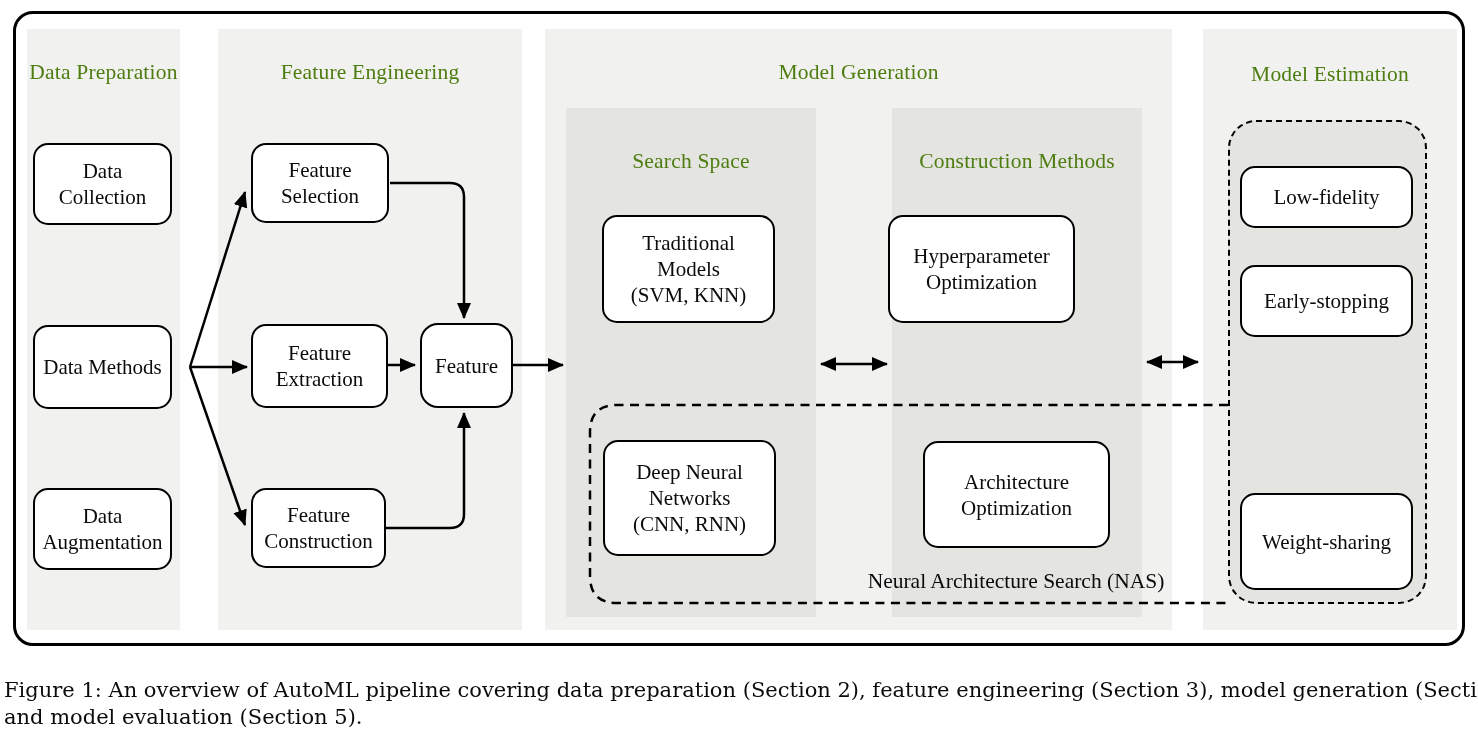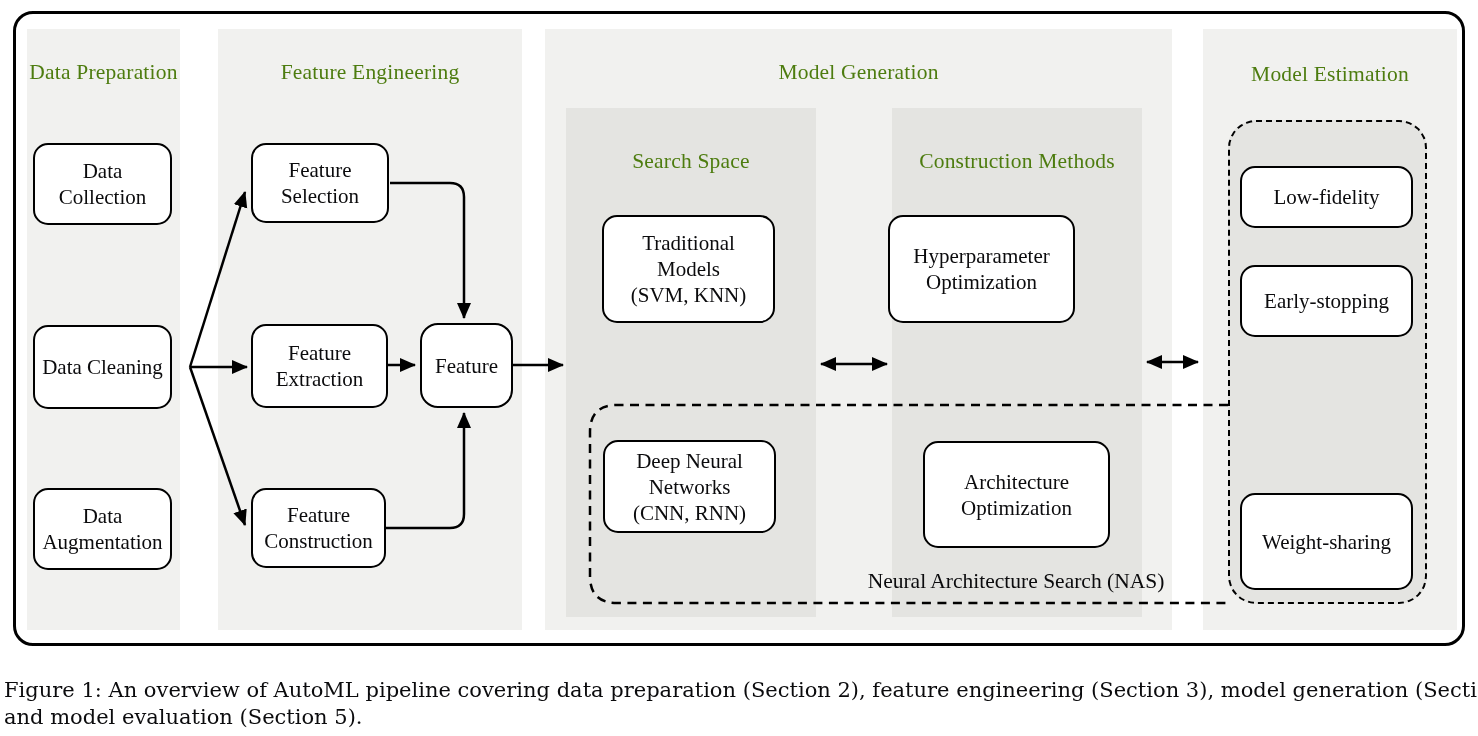--- a/index.html
+++ b/index.html
@@ -87,36 +87,36 @@
   <div class="ptitle" style="left:27px;  top:60px; width:153px">Data Preparation</div>
   <div class="ptitle" style="left:218px; top:60px; width:304px">Feature Engineering</div>
   <div class="ptitle" style="left:545px; top:60px; width:627px">Model Generation</div>
   <div class="ptitle" style="left:1203px;top:62px; width:254px">Model Estimation</div>
 
   <div class="ptitle" style="left:566px; top:149px; width:250px">Search Space</div>
   <div class="ptitle" style="left:892px; top:149px; width:250px">Construction Methods</div>
 
   <div class="bx" style="left:33px; top:143px; width:139px; height:82px">Data
 Collection</div>
-  <div class="bx" style="left:33px; top:325px; width:139px; height:84px">Data Cleaning</div>
+  <div class="bx" style="left:33px; top:325px; width:139px; height:84px">Data Methods</div>
   <div class="bx" style="left:33px; top:488px; width:139px; height:82px">Data
 Augmentation</div>
 
   <div class="bx" style="left:251px; top:143px; width:138px; height:80px">Feature
 Selection</div>
   <div class="bx" style="left:251px; top:324px; width:137px; height:84px">Feature
 Extraction</div>
   <div class="bx" style="left:251px; top:488px; width:135px; height:80px">Feature
 Construction</div>
   <div class="bx" style="left:420px; top:323px; width:93px;  height:85px; border-radius:18px">Feature</div>
 
   <div class="bx" style="left:602px; top:215px; width:173px; height:108px">Traditional
 Models
 (SVM, KNN)</div>
-  <div class="bx" style="left:603px; top:440px; width:173px; height:93px">Deep Neural
+  <div class="bx" style="left:603px; top:440px; width:173px; height:116px">Deep Neural
 Networks
 (CNN, RNN)</div>
 
   <div class="bx" style="left:888px; top:215px; width:187px; height:108px">Hyperparameter
 Optimization</div>
   <div class="bx" style="left:923px; top:441px; width:187px; height:107px">Architecture
 Optimization</div>
 
   <div class="naslabel">Neural Architecture Search (NAS)</div>
 

